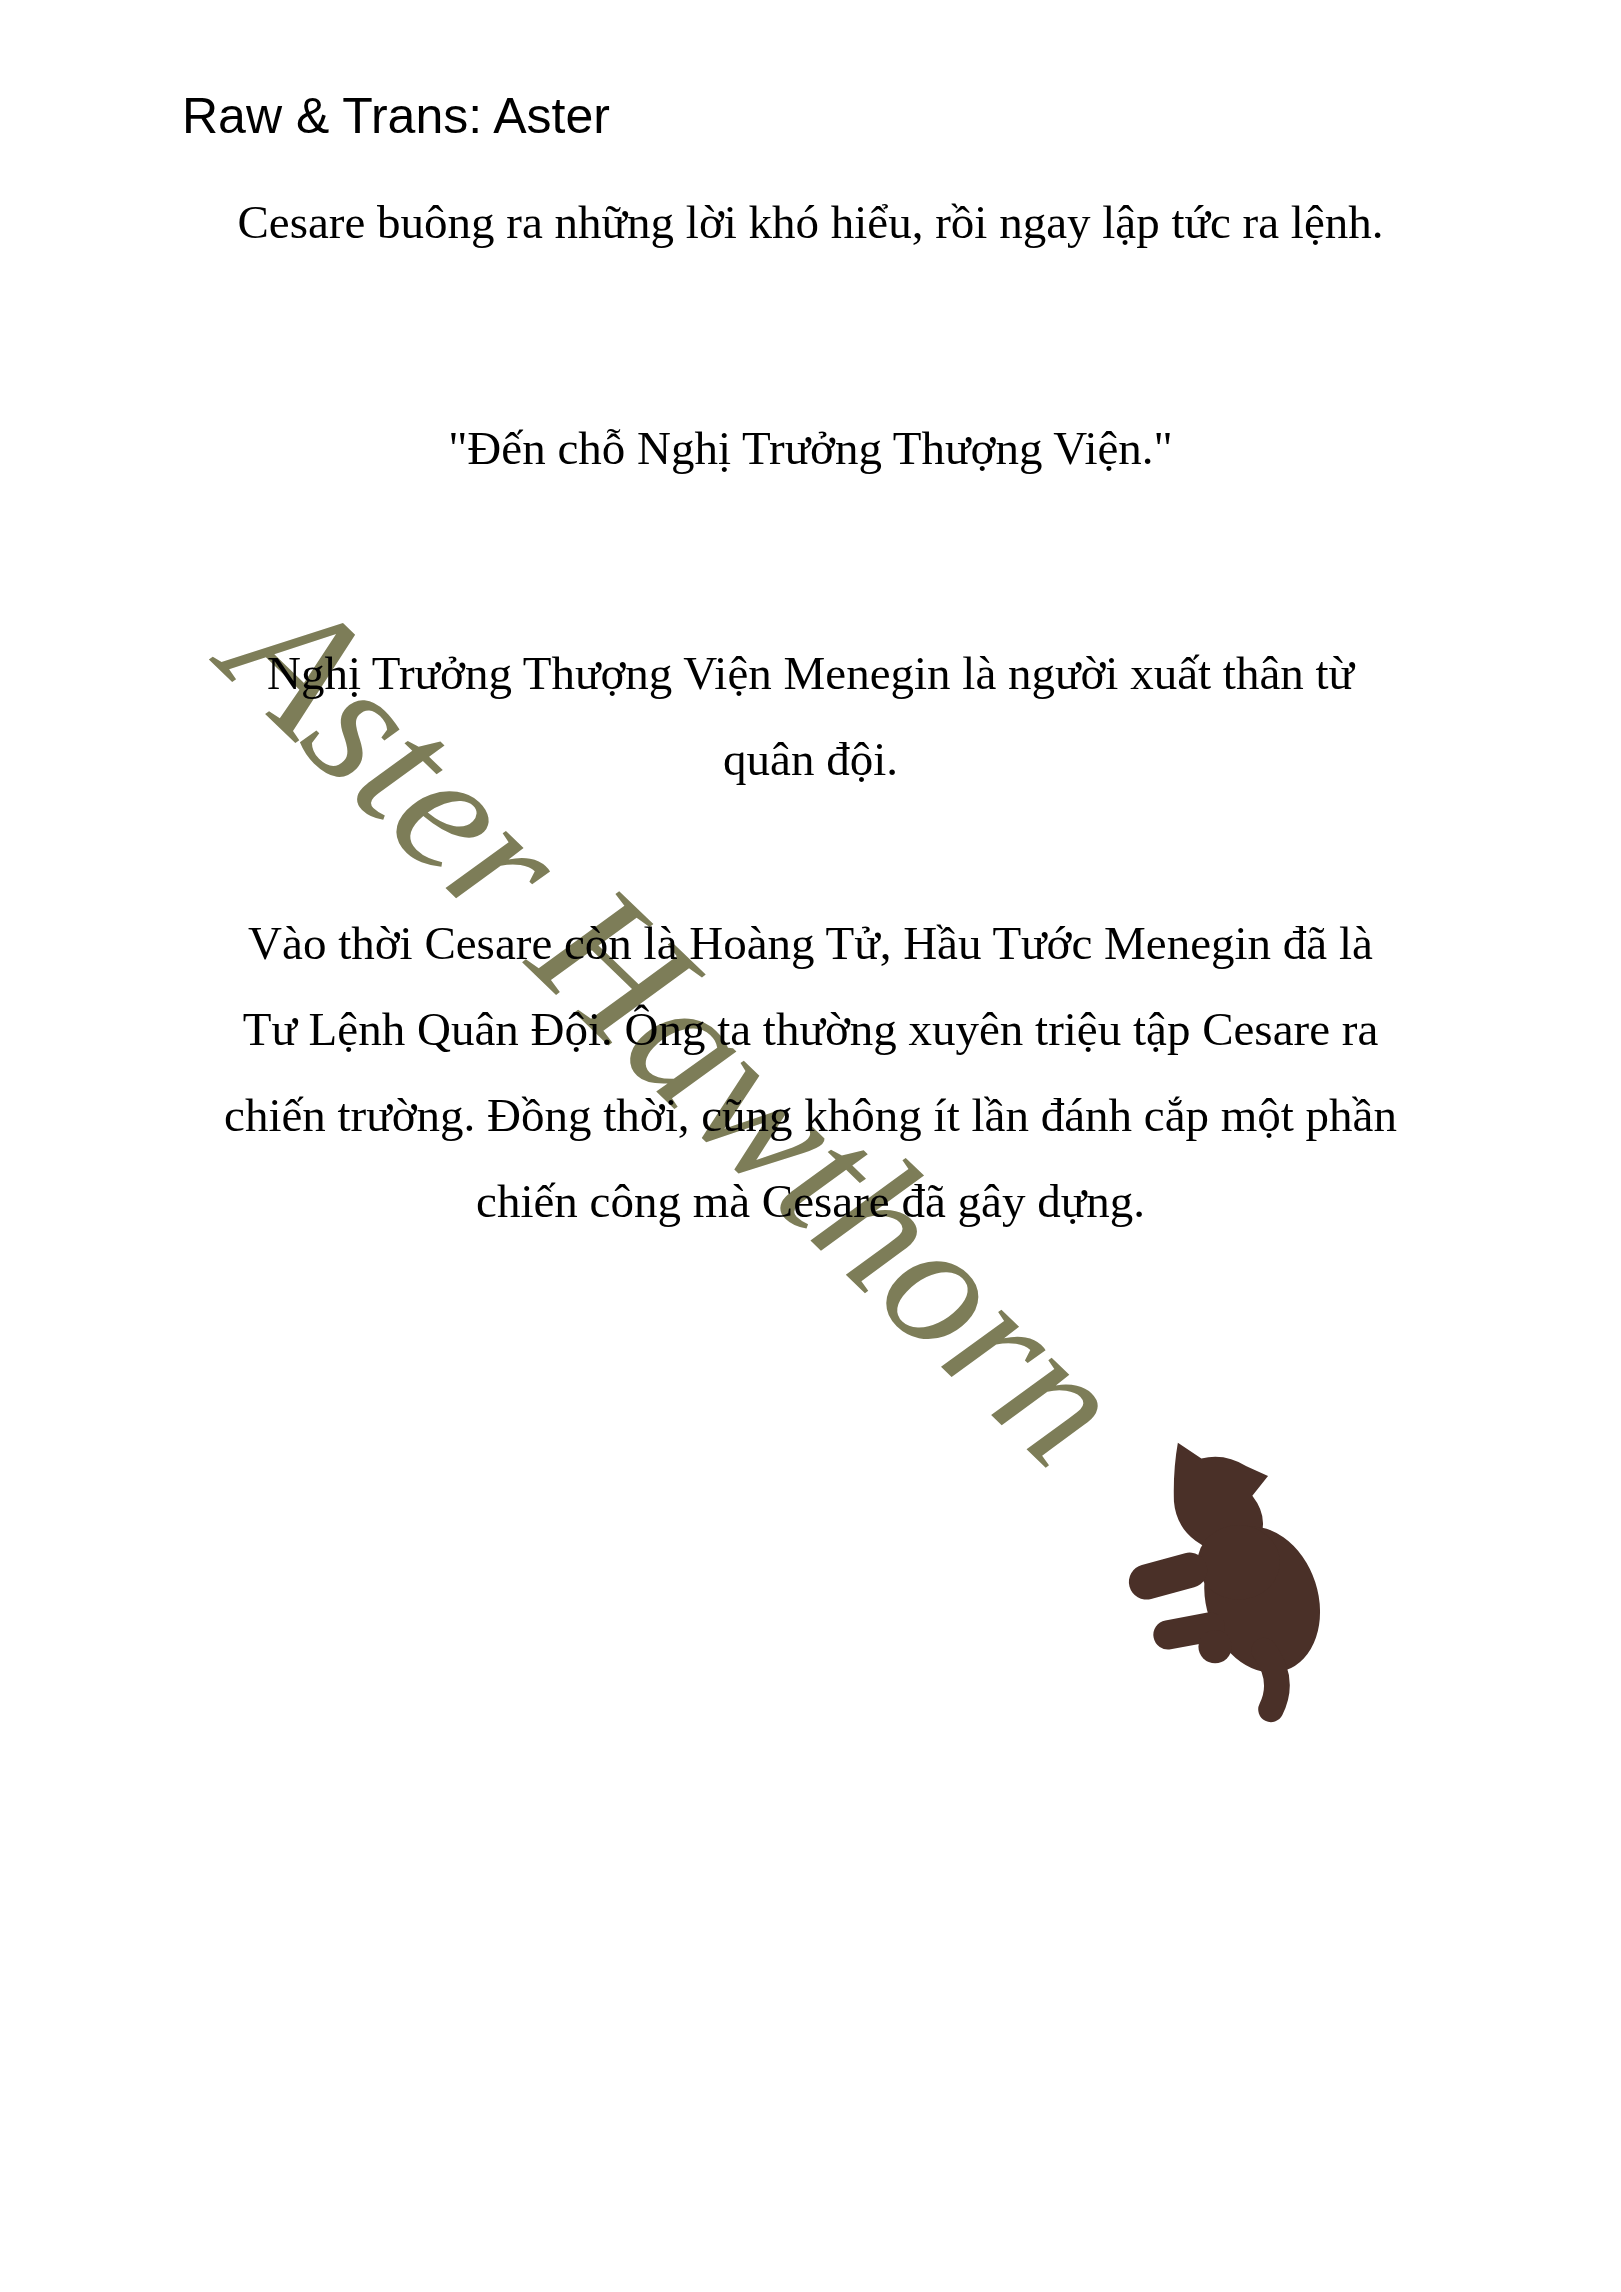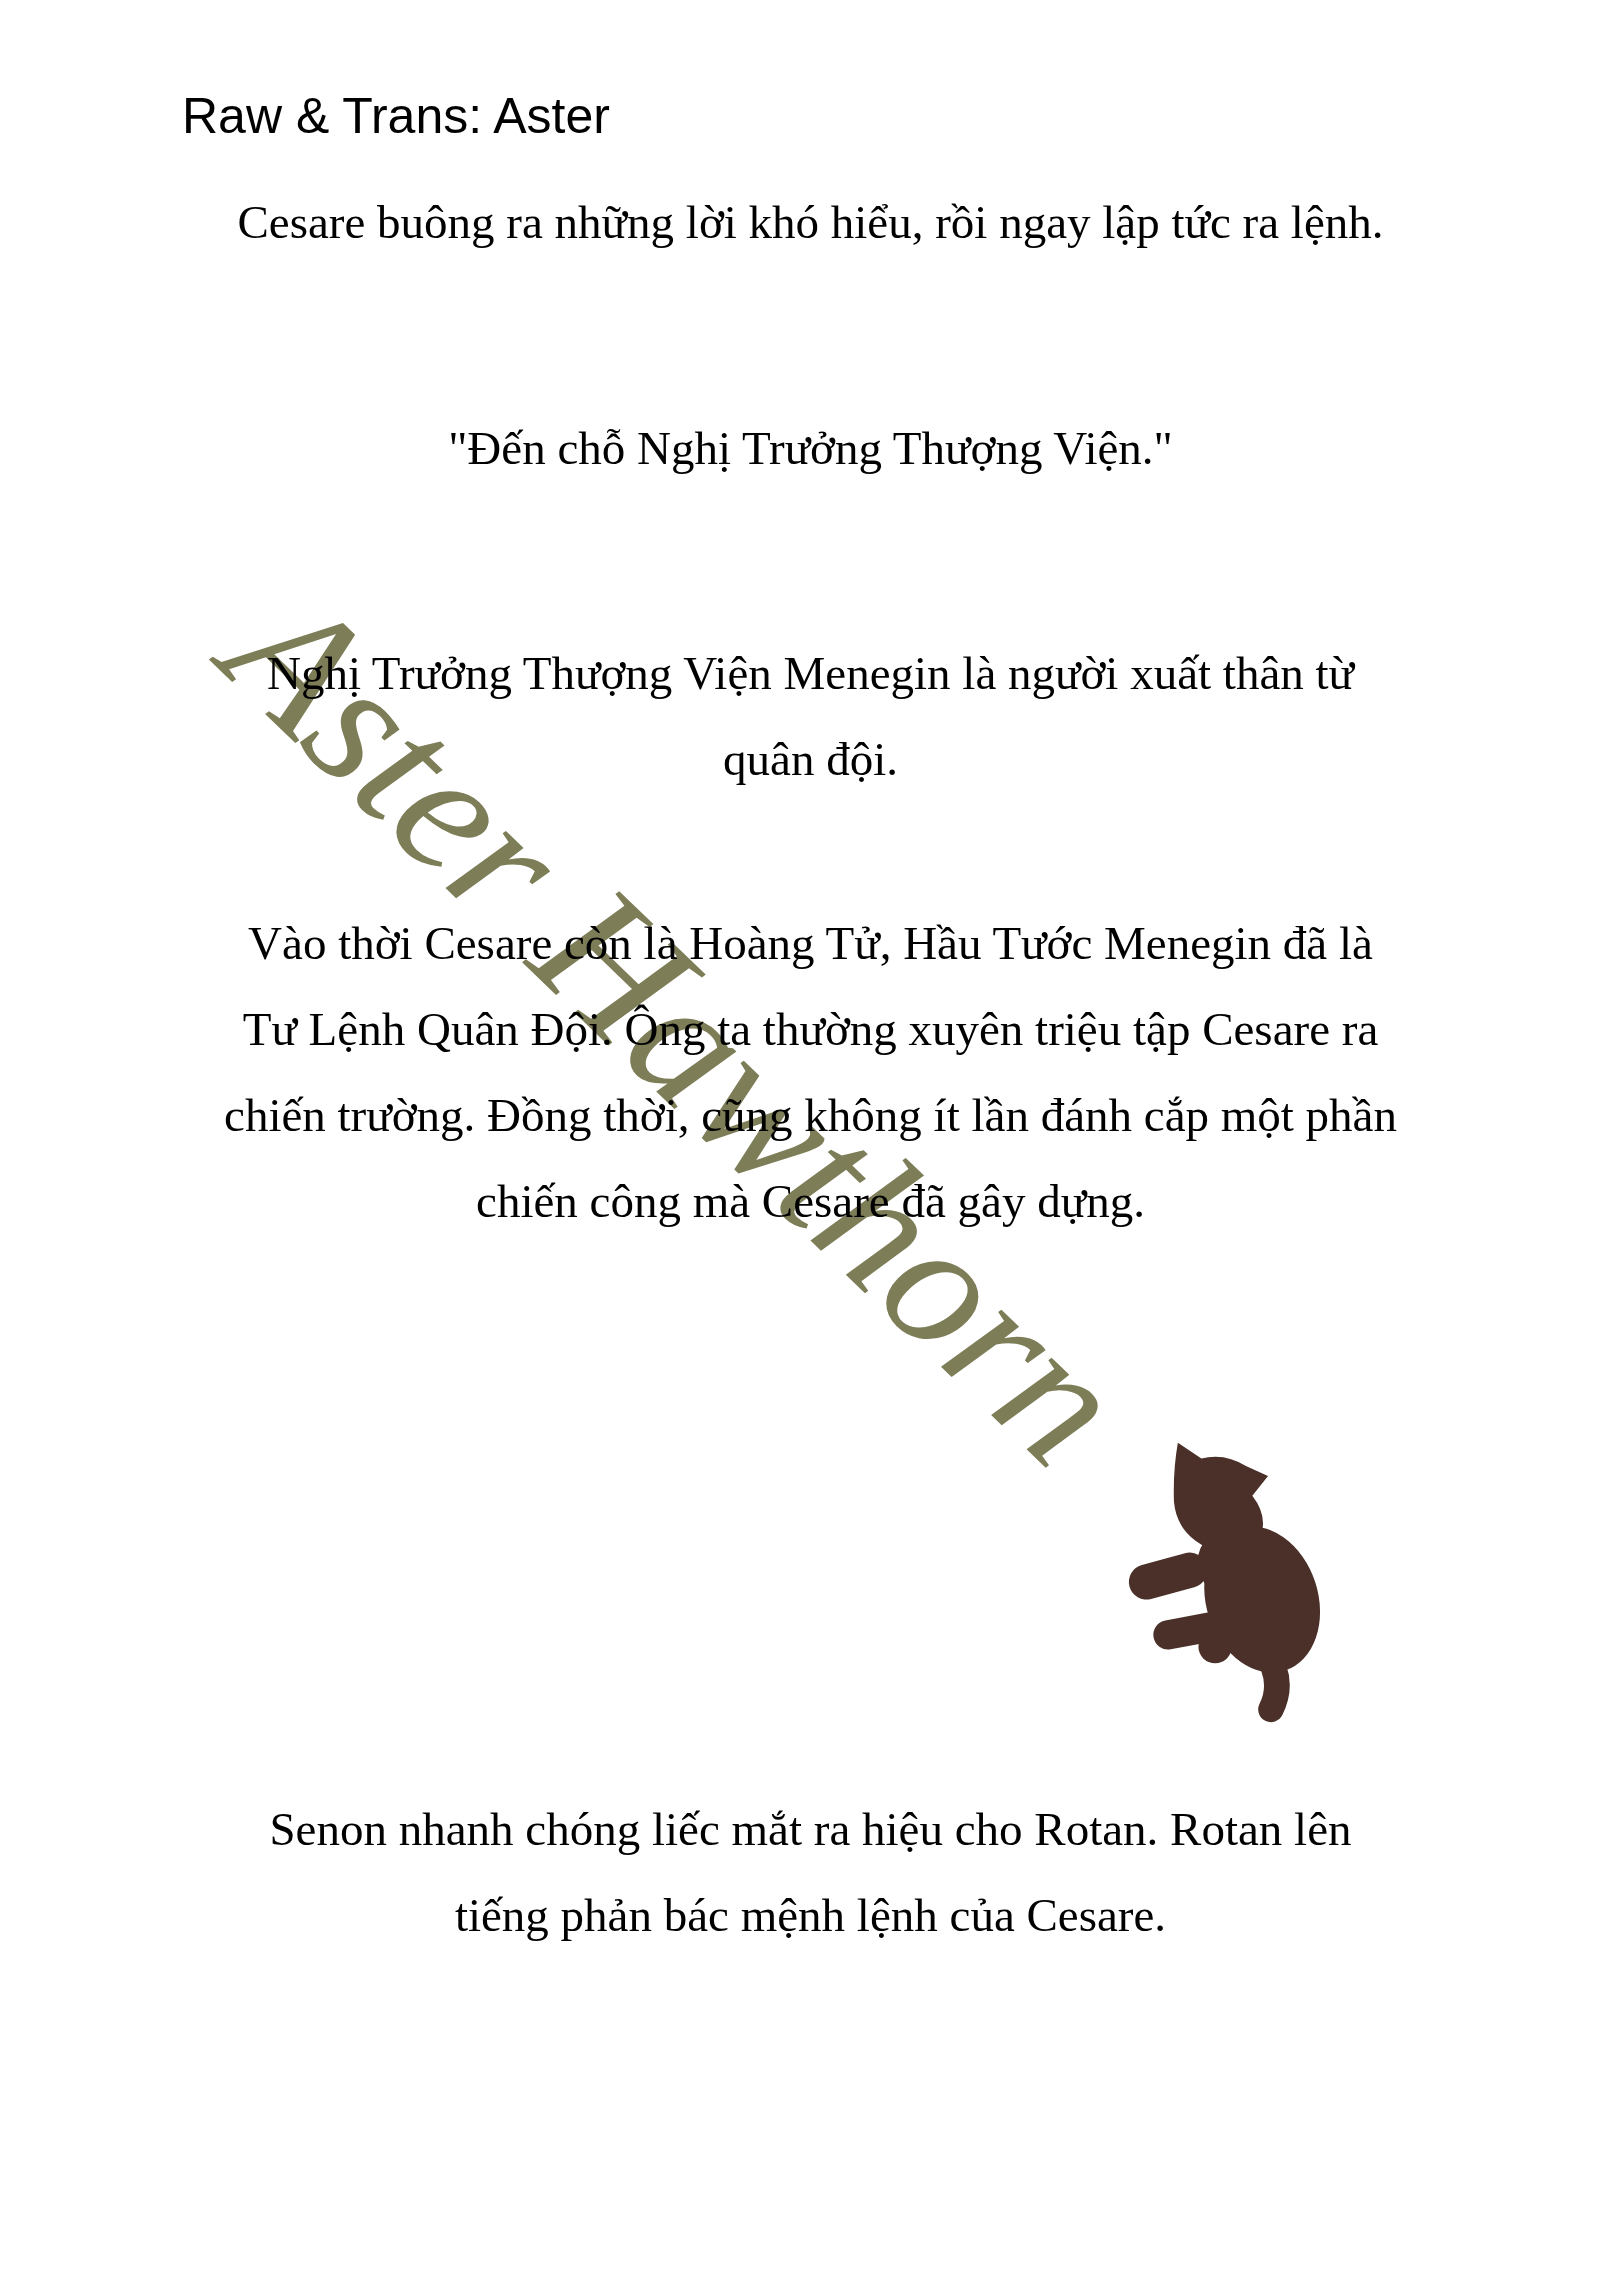--- a/index.html
+++ b/index.html
@@ -89,17 +89,15 @@
 
   <div class="para p3">Nghị Trưởng Thượng Viện Menegin là người xuất thân từ
 quân đội.</div>
 
   <div class="para p4">Vào thời Cesare còn là Hoàng Tử, Hầu Tước Menegin đã là
 Tư Lệnh Quân Đội. Ông ta thường xuyên triệu tập Cesare ra
 chiến trường. Đồng thời, cũng không ít lần đánh cắp một phần
 chiến công mà Cesare đã gây dựng.</div>
 
 
-  <div class="para p6">Senon nhanh chóng liếc mắt ra hiệu cho Rotan. Rotan lên
-tiếng phản bác mệnh lệnh của Cesare.</div>
 
 </div>
 
 
 </body></html>

